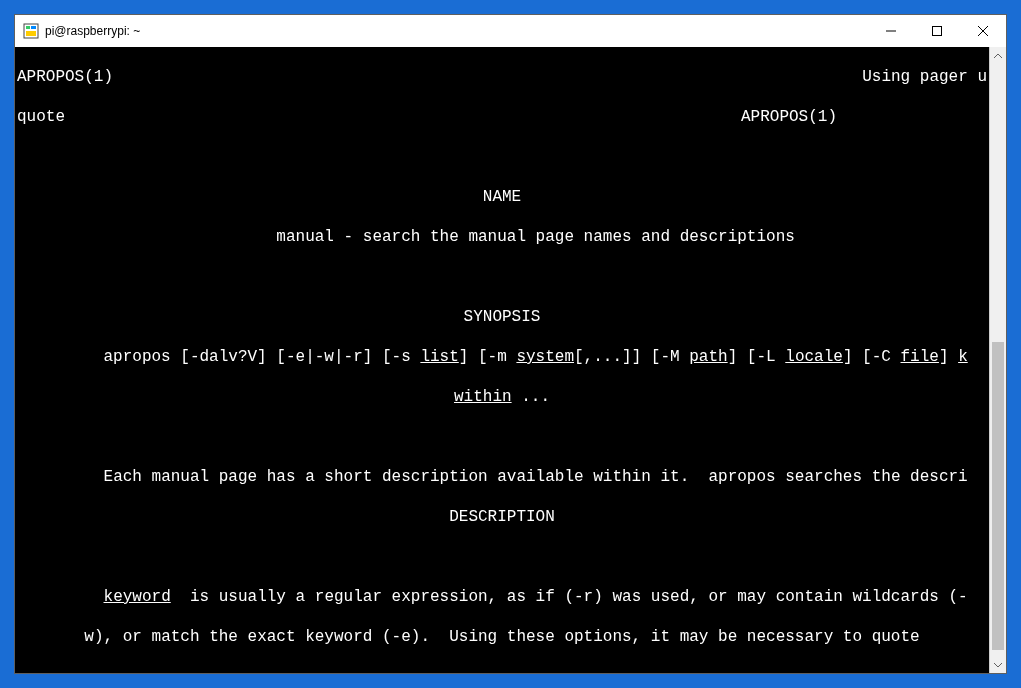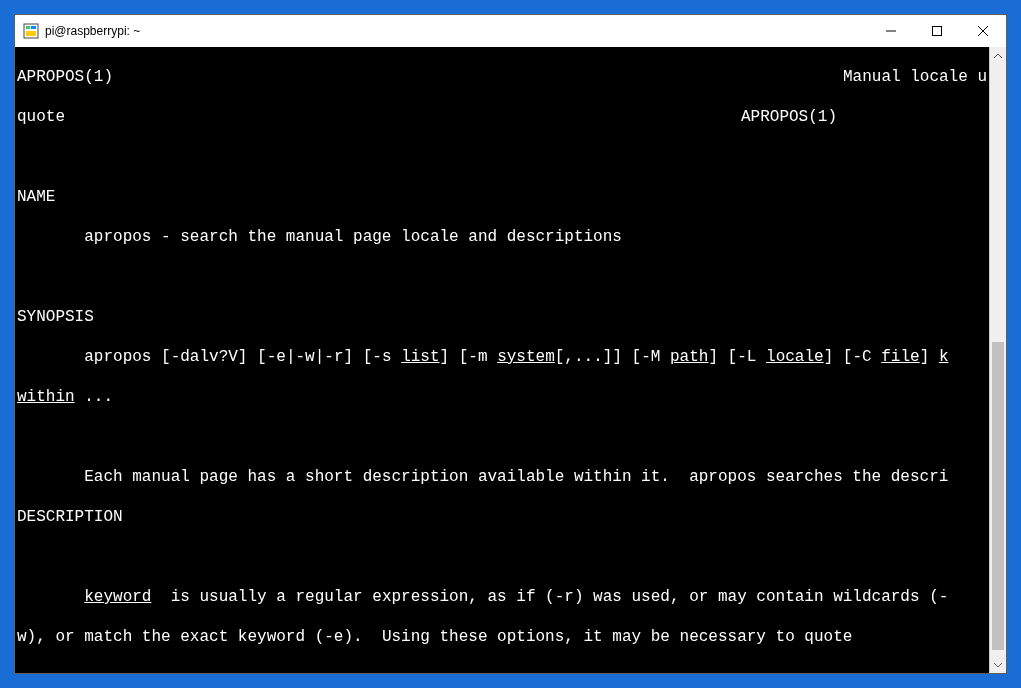--- a/index.html
+++ b/index.html
@@ -90,21 +90,21 @@
   .scrollbar .thumb {
     position: absolute;
     left: 2px;
     right: 2px;
     top: 47%;
     height: 52%;
     background: #c1c1c1;
   }
   .bold { font-weight: normal; }
   .ul { text-decoration: underline; }
-  .row { display: block; }
+  .row { display: block; text-align: center; }
   .seg { display: inline; }
   .header-row { display: flex; justify-content: space-between; }
 </style>
 </head>
 <body>
 
 <div class="window">
   <div class="titlebar">
     <span class="app-icon">
       <svg viewBox="0 0 16 16" width="16" height="16">
@@ -130,25 +130,25 @@
         <svg width="10" height="10">
             <line x1="0" y1="0" x2="10" y2="10"></line>
             <line x1="10" y1="0" x2="0" y2="10"></line>
           </svg>
       </div>
     </div>
   </div>
 
   <div class="term-wrap">
     <div class="term">
-<span class="row header-row"><span class="seg">APROPOS(1)</span><span class="seg">Manual locale u</span></span>
+<span class="row header-row"><span class="seg">APROPOS(1)</span><span class="seg">Using pager u</span></span>
 <span class="row header-row"><span class="seg">quote</span><span class="seg" style="padding-right:150px">APROPOS(1)</span></span>
 <span class="row"> </span>
 <span class="row bold">NAME</span>
-<span class="row">       apropos - search the manual page locale and descriptions</span>
+<span class="row">       manual - search the manual page names and descriptions</span>
 <span class="row"> </span>
 <span class="row bold">SYNOPSIS</span>
 <span class="row"><span class="seg">       </span><span class="seg bold">apropos</span><span class="seg"> [</span><span class="seg bold">-dalv?V</span><span class="seg">] [</span><span class="seg bold">-e</span><span class="seg">|</span><span class="seg bold">-w</span><span class="seg">|</span><span class="seg bold">-r</span><span class="seg">] [</span><span class="seg bold">-s</span><span class="seg"> </span><span class="seg ul">list</span><span class="seg">] [</span><span class="seg bold">-m</span><span class="seg"> </span><span class="seg ul">system</span><span class="seg">[,...]] [</span><span class="seg bold">-M</span><span class="seg"> </span><span class="seg ul">path</span><span class="seg">] [</span><span class="seg bold">-L</span><span class="seg"> </span><span class="seg ul">locale</span><span class="seg">] [</span><span class="seg bold">-C</span><span class="seg"> </span><span class="seg ul">file</span><span class="seg">] </span><span class="seg ul">k</span></span>
 <span class="row"><span class="seg ul">within</span><span class="seg"> ...</span></span>
 <span class="row"> </span>
 <span class="row"><span class="seg">       Each manual page has a short description available within it.  </span><span class="seg bold">apropos</span><span class="seg"> searches the descri</span></span>
 <span class="row bold">DESCRIPTION</span>
 <span class="row"> </span>
 <span class="row"><span class="seg">       </span><span class="seg ul">keyword</span><span class="seg">  is usually a regular expression, as if (</span><span class="seg bold">-r</span><span class="seg">) was used, or may contain wildcards (</span><span class="seg bold">-</span></span>
 <span class="row"><span class="seg bold">w</span><span class="seg">), or match the exact keyword (</span><span class="seg bold">-e</span><span class="seg">).  Using these options, it may be necessary to quote</span></span>

